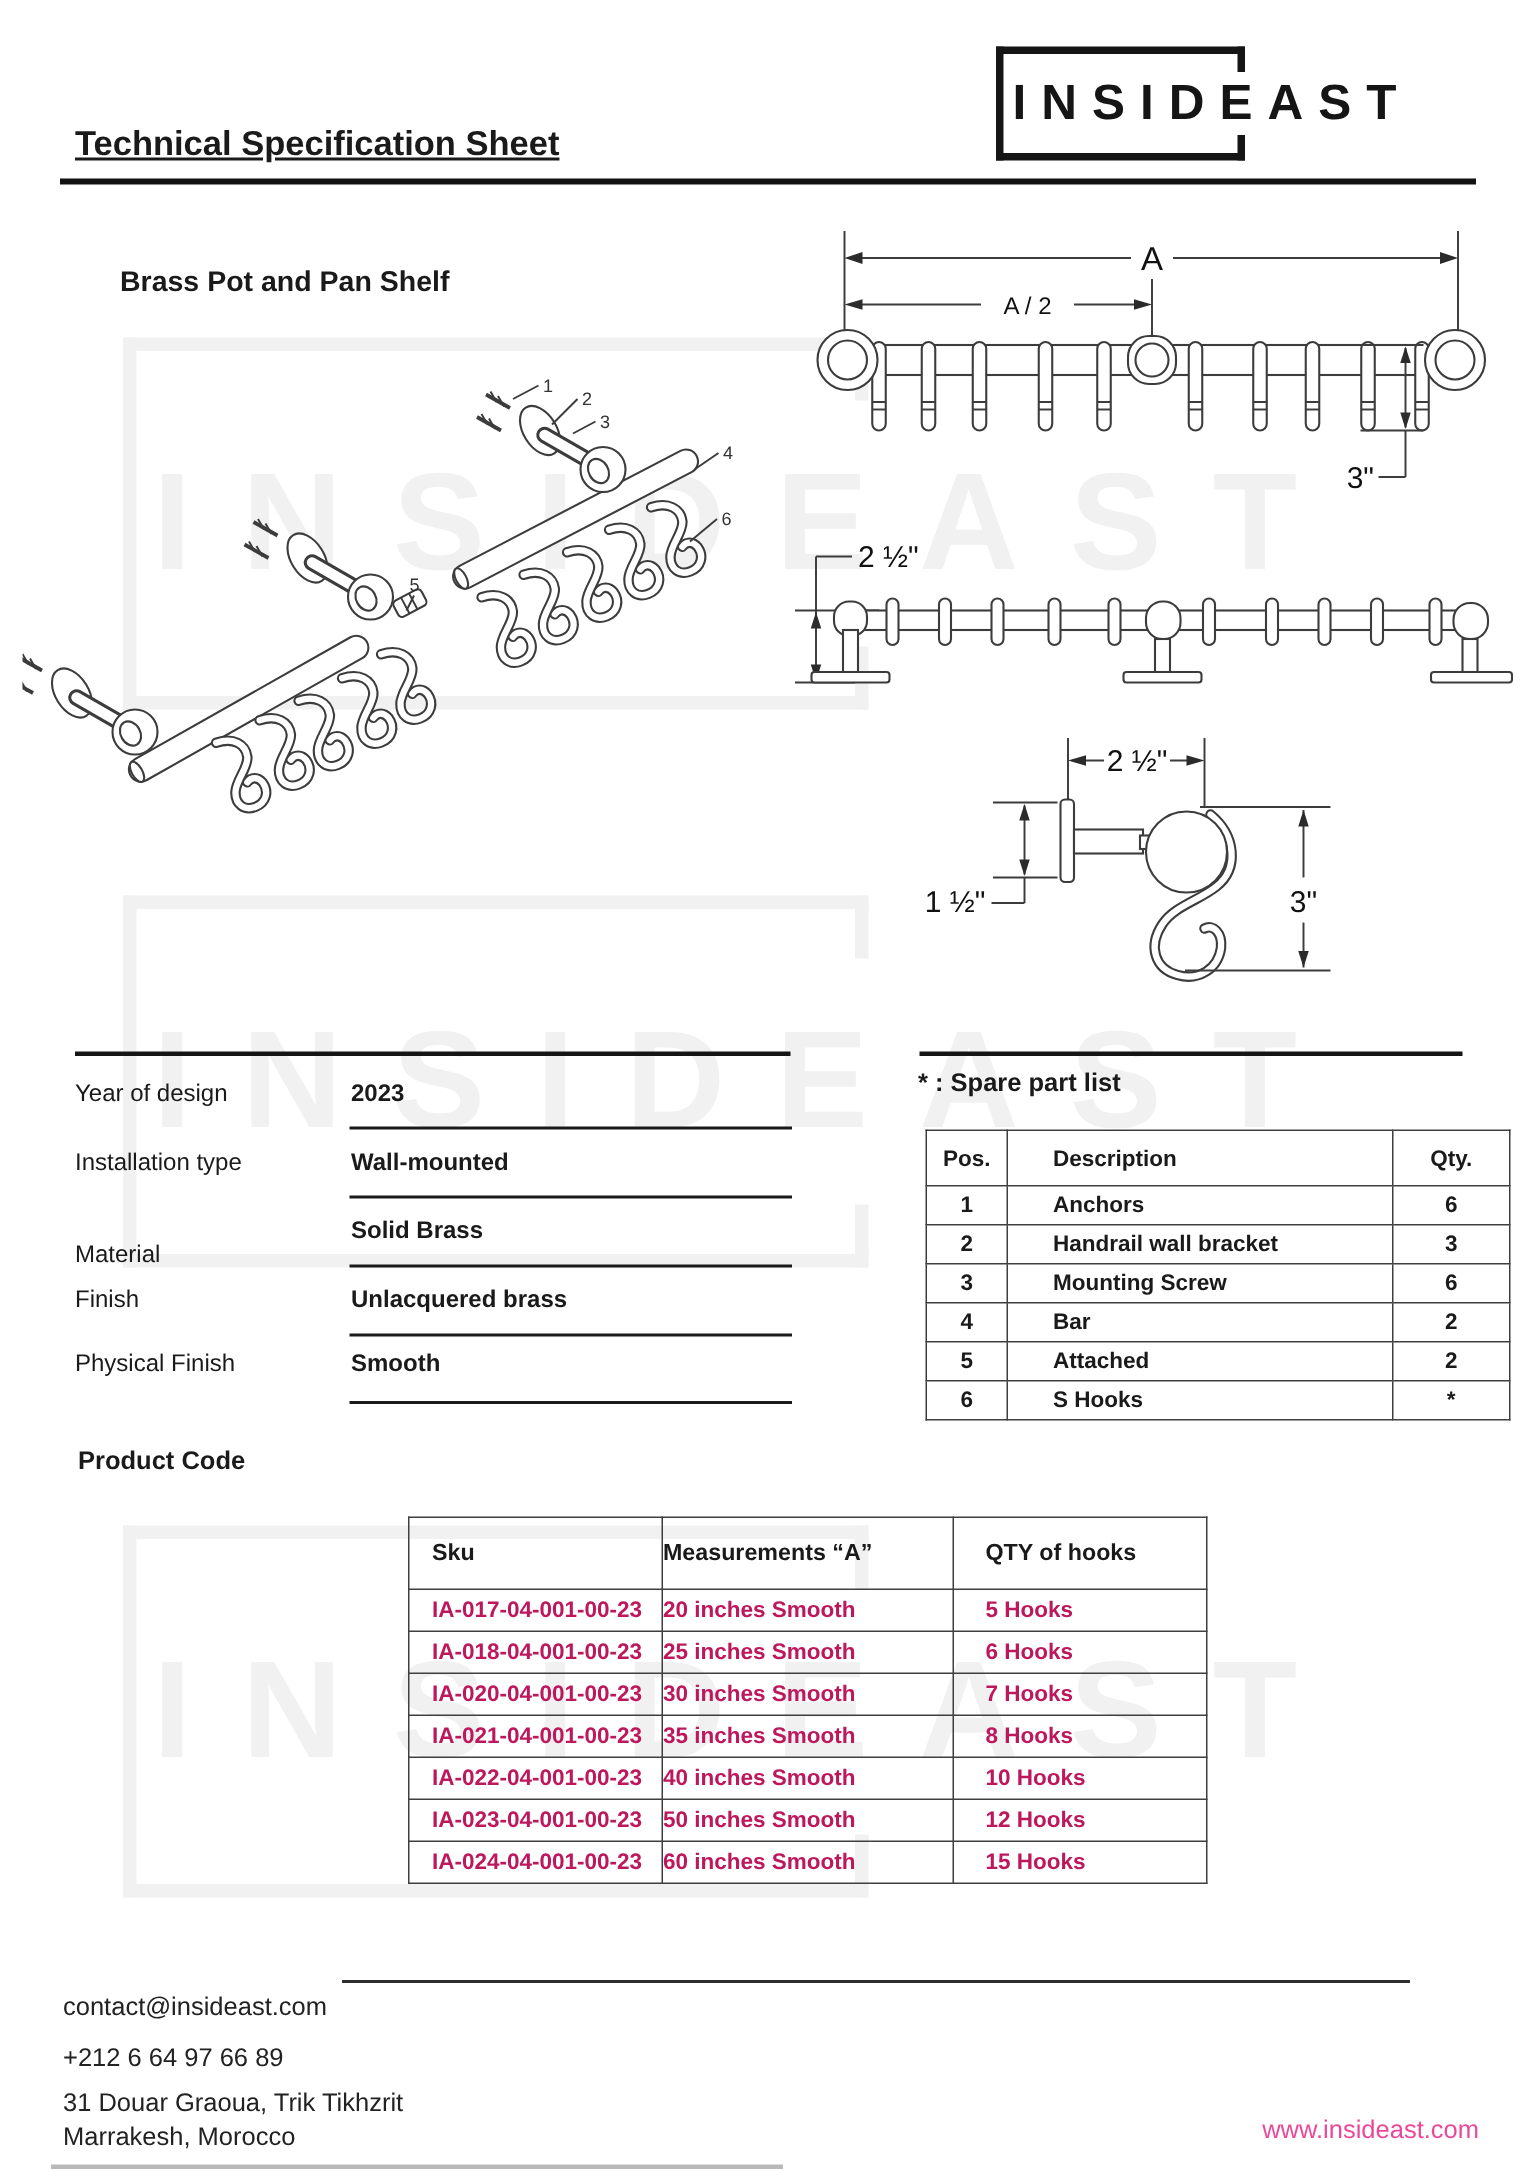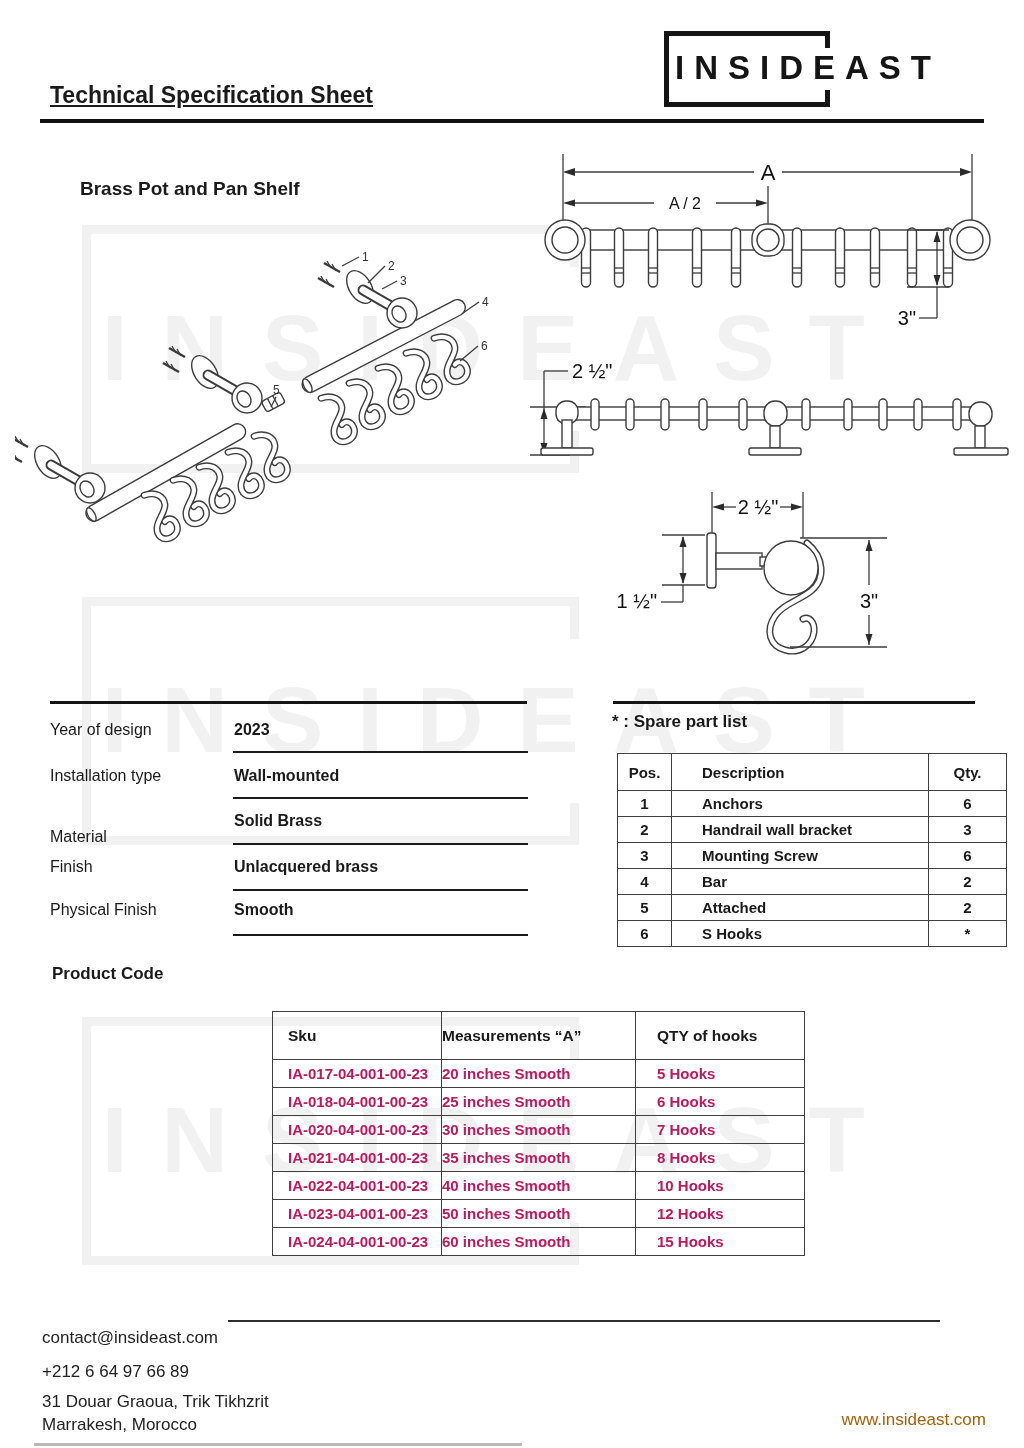--- a/index.html
+++ b/index.html
@@ -48,21 +48,21 @@
   .pc-wrap{left:272px;top:1011px;width:493px;}
   .pc-wrap th{height:47px;font-size:15.5px;}
   .pc-wrap td{height:27px;font-size:15px;font-weight:bold;color:#be185d;}
   .pc-wrap .c-sku{width:153px;text-align:left;padding-left:15px;}
   .pc-wrap .c-meas{width:193px;text-align:left;}
   .pc-wrap .c-qtyh{width:147px;text-align:left;padding-left:21px;}
 
   
   .f-line{left:228px;top:1320px;width:712px;height:2px;background:#2e2e2e;}
   .f-text{left:42px;font-size:17px;color:#222;}
-  .f-site{right:38px;top:1410px;font-size:17px;color:#a16207;}
+  .f-site{right:38px;top:1410px;font-size:17px;color:#ec4899;}
   .f-bottom{left:34px;top:1443px;width:488px;height:3px;background:#b9b9b9;}
 
   
   svg.d{position:absolute;z-index:1;}
   .ln{stroke:#3c3c3c;stroke-width:1.3;fill:none;}
   .part{fill:#fff;stroke:#3c3c3c;stroke-width:1.4;}
   .arr{fill:#2b2b2b;stroke:none;}
   .dimtext{font-family:"Liberation Sans",sans-serif;font-size:20px;fill:#111;}
   .dimtext-sm{font-family:"Liberation Sans",sans-serif;font-size:16px;fill:#111;}
   .dimtext-lg{font-family:"Liberation Sans",sans-serif;font-size:22px;fill:#111;}

